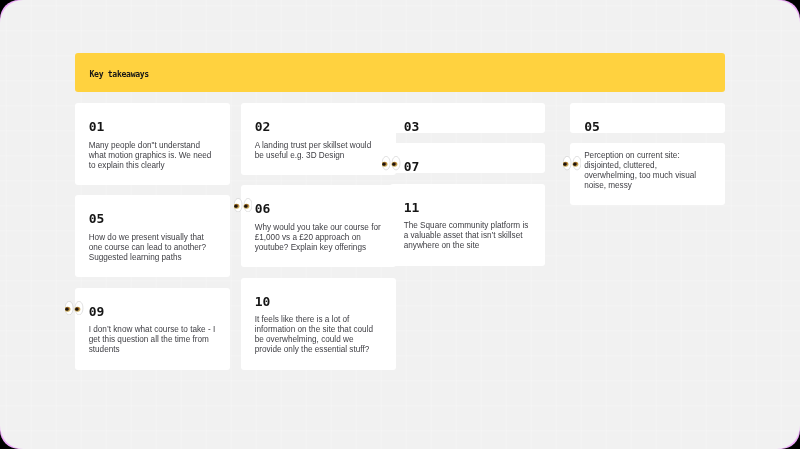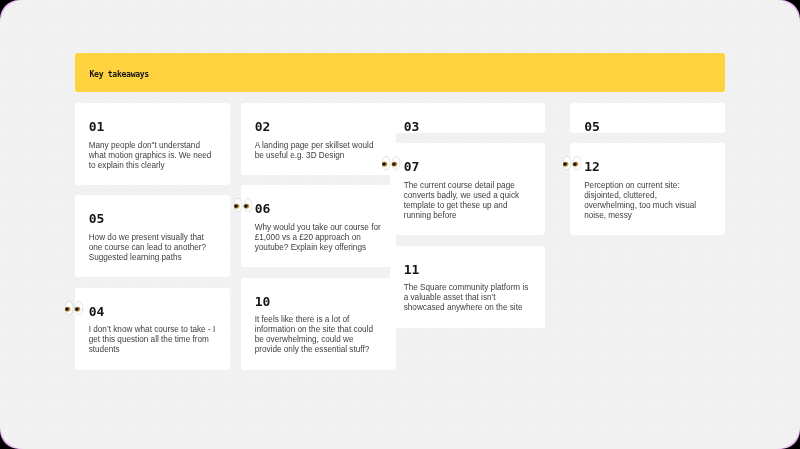--- a/index.html
+++ b/index.html
@@ -61,28 +61,28 @@
                   <ellipse cx="7.8" cy="32.8" rx="6.5" ry="6.4" fill="#1b1510"></ellipse>
                   <path d="M11.6 26.2 a7.0 7.0 0 0 1 4.3 5.2 a8 8 0 0 1 -4.9 -1.0 Z" fill="#7d1a16"></path>
                 </g>
                 <g transform="translate(39.6,0)">
                   <path d="M16.5 1.6 C24.6 1.6 32.2 12.3 32.2 28.5 C32.2 44.7 24.6 55.4 16.5 55.4 C8.4 55.4 0.8 44.7 0.8 28.5 C0.8 12.3 8.4 1.6 16.5 1.6 Z" fill="#ffffff" stroke="#a8a8a8" stroke-width="1.35"></path>
                   <ellipse cx="10.4" cy="33.4" rx="11.8" ry="10.8" fill="url(#irisg8)"></ellipse>
                   <ellipse cx="7.8" cy="32.8" rx="6.5" ry="6.4" fill="#1b1510"></ellipse>
                   <path d="M11.6 26.2 a7.0 7.0 0 0 1 4.3 5.2 a8 8 0 0 1 -4.9 -1.0 Z" fill="#7d1a16"></path>
                 </g>
               </svg></span>
-            <div class="num">04</div>
+            <div class="num">09</div>
             <div class="body">I don’t know what course to take - I get this question all the time from students</div>
           </div>
         </div>
         <div class="col" style="left: 166px;">
           <div class="card">
             <div class="num">02</div>
-            <div class="body">A landing page per skillset would be useful e.g. 3D Design</div>
+            <div class="body">A landing trust per skillset would be useful e.g. 3D Design</div>
           </div>
           <div class="card">
             <span class="eyes" style="left: -7px; top: 12.4px;"><svg viewBox="0 0 73.2 58.4" width="18.3" height="14.6">
                 <defs>
                   <radialGradient id="irisg5" cx="45%" cy="32%" r="78%">
                     <stop offset="0%" stop-color="#9a7631"></stop>
                     <stop offset="50%" stop-color="#b8913a"></stop>
                     <stop offset="100%" stop-color="#efe6c6"></stop>
                   </radialGradient>
                 </defs>
@@ -127,25 +127,24 @@
                   <path d="M11.6 26.2 a7.0 7.0 0 0 1 4.3 5.2 a8 8 0 0 1 -4.9 -1.0 Z" fill="#7d1a16"></path>
                 </g>
                 <g transform="translate(39.6,0)">
                   <path d="M16.5 1.6 C24.6 1.6 32.2 12.3 32.2 28.5 C32.2 44.7 24.6 55.4 16.5 55.4 C8.4 55.4 0.8 44.7 0.8 28.5 C0.8 12.3 8.4 1.6 16.5 1.6 Z" fill="#ffffff" stroke="#a8a8a8" stroke-width="1.35"></path>
                   <ellipse cx="10.4" cy="33.4" rx="11.8" ry="10.8" fill="url(#irisg6)"></ellipse>
                   <ellipse cx="7.8" cy="32.8" rx="6.5" ry="6.4" fill="#1b1510"></ellipse>
                   <path d="M11.6 26.2 a7.0 7.0 0 0 1 4.3 5.2 a8 8 0 0 1 -4.9 -1.0 Z" fill="#7d1a16"></path>
                 </g>
               </svg></span>
             <div class="num">07</div>
-            <div class="body">The current course detail page converts badly, we used a quick template to get these up and running before</div>
           </div>
           <div class="card">
             <div class="num">11</div>
-            <div class="body">The Square community platform is a valuable asset that isn’t showcased anywhere on the site</div>
+            <div class="body">The Square community platform is a valuable asset that isn’t skillset anywhere on the site</div>
           </div>
         </div>
         <div class="col" style="left: 495.45px;">
           <div class="card">
             <div class="num">05</div>
           </div>
           <div class="card">
             <span class="eyes" style="left: -6.9px; top: 12.9px;"><svg viewBox="0 0 73.2 58.4" width="18.3" height="14.6">
                 <defs>
                   <radialGradient id="irisg11" cx="45%" cy="32%" r="78%">
@@ -160,19 +159,18 @@
                   <ellipse cx="7.8" cy="32.8" rx="6.5" ry="6.4" fill="#1b1510"></ellipse>
                   <path d="M11.6 26.2 a7.0 7.0 0 0 1 4.3 5.2 a8 8 0 0 1 -4.9 -1.0 Z" fill="#7d1a16"></path>
                 </g>
                 <g transform="translate(39.6,0)">
                   <path d="M16.5 1.6 C24.6 1.6 32.2 12.3 32.2 28.5 C32.2 44.7 24.6 55.4 16.5 55.4 C8.4 55.4 0.8 44.7 0.8 28.5 C0.8 12.3 8.4 1.6 16.5 1.6 Z" fill="#ffffff" stroke="#a8a8a8" stroke-width="1.35"></path>
                   <ellipse cx="10.4" cy="33.4" rx="11.8" ry="10.8" fill="url(#irisg11)"></ellipse>
                   <ellipse cx="7.8" cy="32.8" rx="6.5" ry="6.4" fill="#1b1510"></ellipse>
                   <path d="M11.6 26.2 a7.0 7.0 0 0 1 4.3 5.2 a8 8 0 0 1 -4.9 -1.0 Z" fill="#7d1a16"></path>
                 </g>
               </svg></span>
-            <div class="num">12</div>
             <div class="body">Perception on current site: disjointed, cluttered, overwhelming, too much visual noise, messy</div>
           </div>
         </div>
       </div>
   </div>
 </div>
 
 </body></html>

